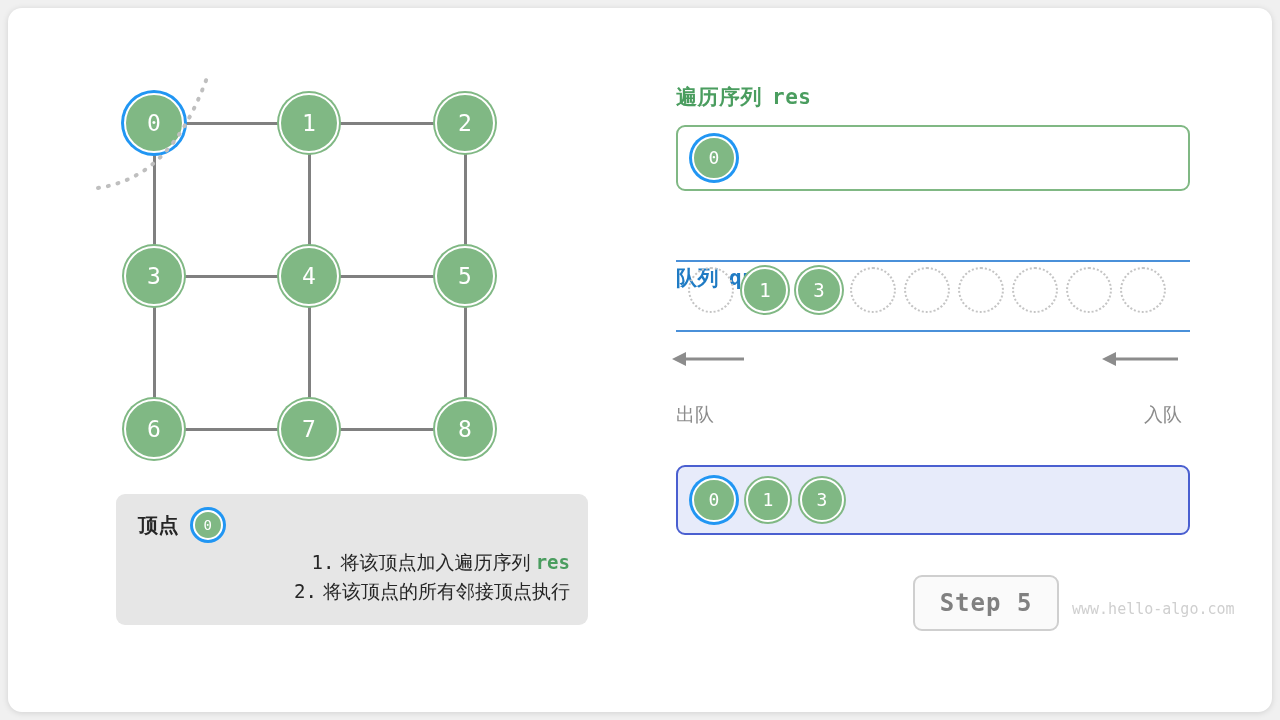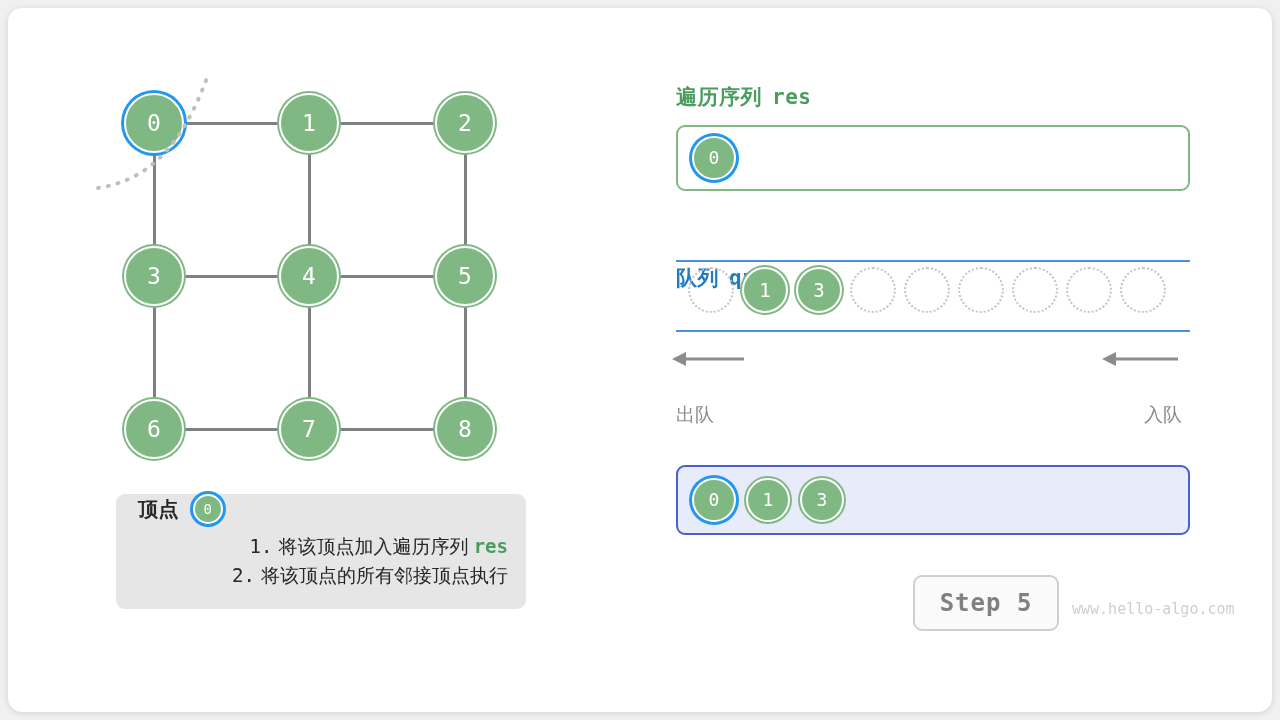--- a/index.html
+++ b/index.html
@@ -67,25 +67,25 @@
   }
 
   
   #cut-arc { position: absolute; left: 80px; top: 55px; z-index: 4; }
 
   
   #caption {
     position: absolute;
     left: 108px;
     top: 486px;
-    width: 410px;
+    width: 472px;
     box-sizing: border-box;
     background: #e6e6e6;
     border-radius: 9px;
-    padding: 0 18px 18px 22px;
+    padding: 16px 18px 18px 22px;
   }
   #caption .cap-title {
     display: flex;
     align-items: center;
     font-size: 20px;
     font-weight: bold;
     color: #262626;
     letter-spacing: .5px;
     margin-bottom: 8px;
   }

